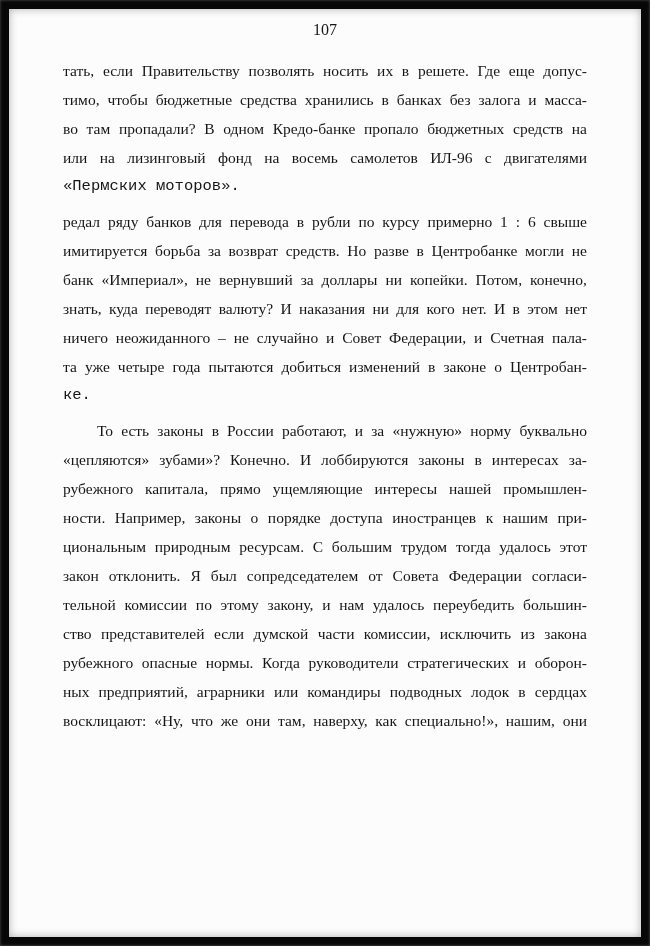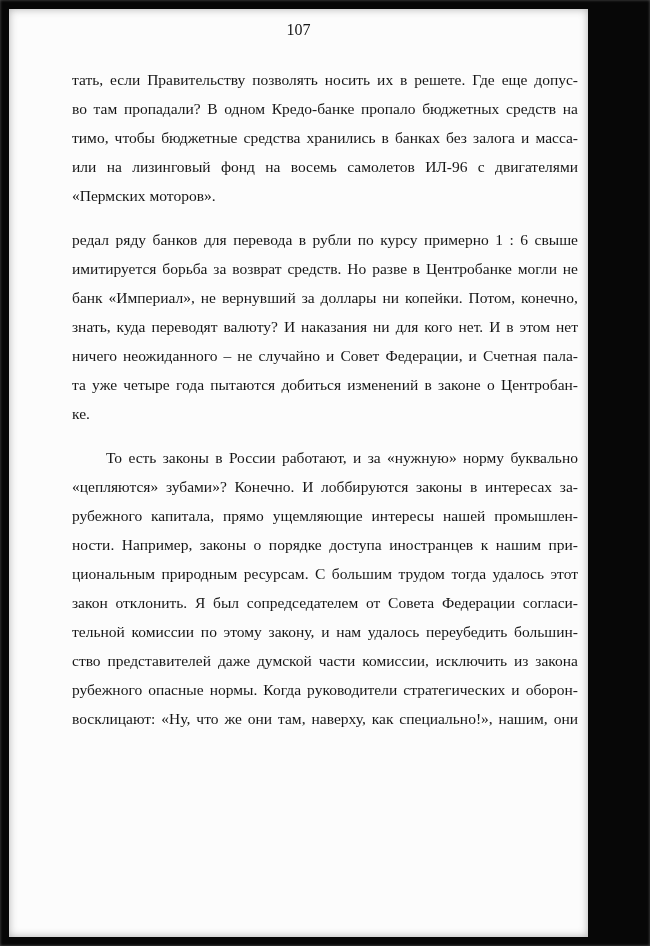--- a/index.html
+++ b/index.html
@@ -17,21 +17,21 @@
     width: 650px;
     height: 946px;
     background: var(--frame);
     box-shadow: inset 0 0 3px #5a5a5a;
     overflow: hidden;
   }
   .book-page {
     position: absolute;
     left: 9px;
     top: 9px;
-    width: 579px;
+    width: 632px;
     height: 928px;
     background: var(--paper);
     box-shadow: inset 0 0 9px rgba(0,0,0,0.30);
   }
   .page-number {
     position: absolute;
     top: 12px;
     left: 0;
     width: 100%;
     text-align: center;
@@ -39,69 +39,71 @@
     font-size: 16px;
     color: var(--ink);
   }
   .text-block {
     position: absolute;
     top: 41px;
     left: 48px;
     width: 536px;
   }
   .paragraph {
-    margin: 15px;
+    margin: 6px;
   }
   .line {
     font-family: "Liberation Serif", "DejaVu Serif", serif;
     font-size: 15.5px;
     line-height: 29px;
     color: var(--ink);
     text-align: justify;
     text-align-last: justify;
     height: 29px;
     overflow: hidden;
   }
   .line.indent {
     text-indent: 34px;
   }
   .line.para-end {
     text-align-last: left;
+    font-family: Liberation Mono, monospace;
   }
 </style>
 </head>
 <body>
 
 <div class="scan-frame">
   <div class="book-page">
     <div class="page-number">107</div>
     <div class="text-block">
         <div class="paragraph">
           <div class="line">тать, если Правительству позволять носить их в решете. Где еще допус-</div>
+          <div class="line">тимо, чтобы бюджетные средства хранились в банках без залога и масса-</div>
           <div class="line">во там пропадали? В одном Кредо-банке пропало бюджетных средств на</div>
-          <div class="line">тимо, чтобы бюджетные средства хранились в банках без залога и масса-</div>
           <div class="line">или на лизинговый фонд на восемь самолетов ИЛ-96 с двигателями</div>
           <div class="line para-end">«Пермских моторов».</div>
         </div>
         <div class="paragraph">
           <div class="line">редал ряду банков для перевода в рубли по курсу примерно 1 : 6 свыше</div>
           <div class="line">имитируется борьба за возврат средств. Но разве в Центробанке могли не</div>
           <div class="line">банк «Империал», не вернувший за доллары ни копейки. Потом, конечно,</div>
           <div class="line">знать, куда переводят валюту? И наказания ни для кого нет. И в этом нет</div>
           <div class="line">ничего неожиданного – не случайно и Совет Федерации, и Счетная пала-</div>
           <div class="line">та уже четыре года пытаются добиться изменений в законе о Центробан-</div>
           <div class="line para-end">ке.</div>
         </div>
         <div class="paragraph">
           <div class="line indent">То есть законы в России работают, и за «нужную» норму буквально</div>
           <div class="line">«цепляются» зубами»? Конечно. И лоббируются законы в интересах за-</div>
           <div class="line">рубежного капитала, прямо ущемляющие интересы нашей промышлен-</div>
           <div class="line">ности. Например, законы о порядке доступа иностранцев к нашим при-</div>
           <div class="line">циональным природным ресурсам. С большим трудом тогда удалось этот</div>
           <div class="line">закон отклонить. Я был сопредседателем от Совета Федерации согласи-</div>
           <div class="line">тельной комиссии по этому закону, и нам удалось переубедить большин-</div>
-          <div class="line">ство представителей даже думской части комиссии, исключить из закона</div>
+          <div class="line">ство представителей если думской части комиссии, исключить из закона</div>
           <div class="line">рубежного опасные нормы. Когда руководители стратегических и оборон-</div>
+          <div class="line">ных предприятий, аграрники или командиры подводных лодок в сердцах</div>
           <div class="line">восклицают: «Ну, что же они там, наверху, как специально!», нашим, они</div>
         </div>
       </div>
   </div>
 </div>
 
 </body></html>

